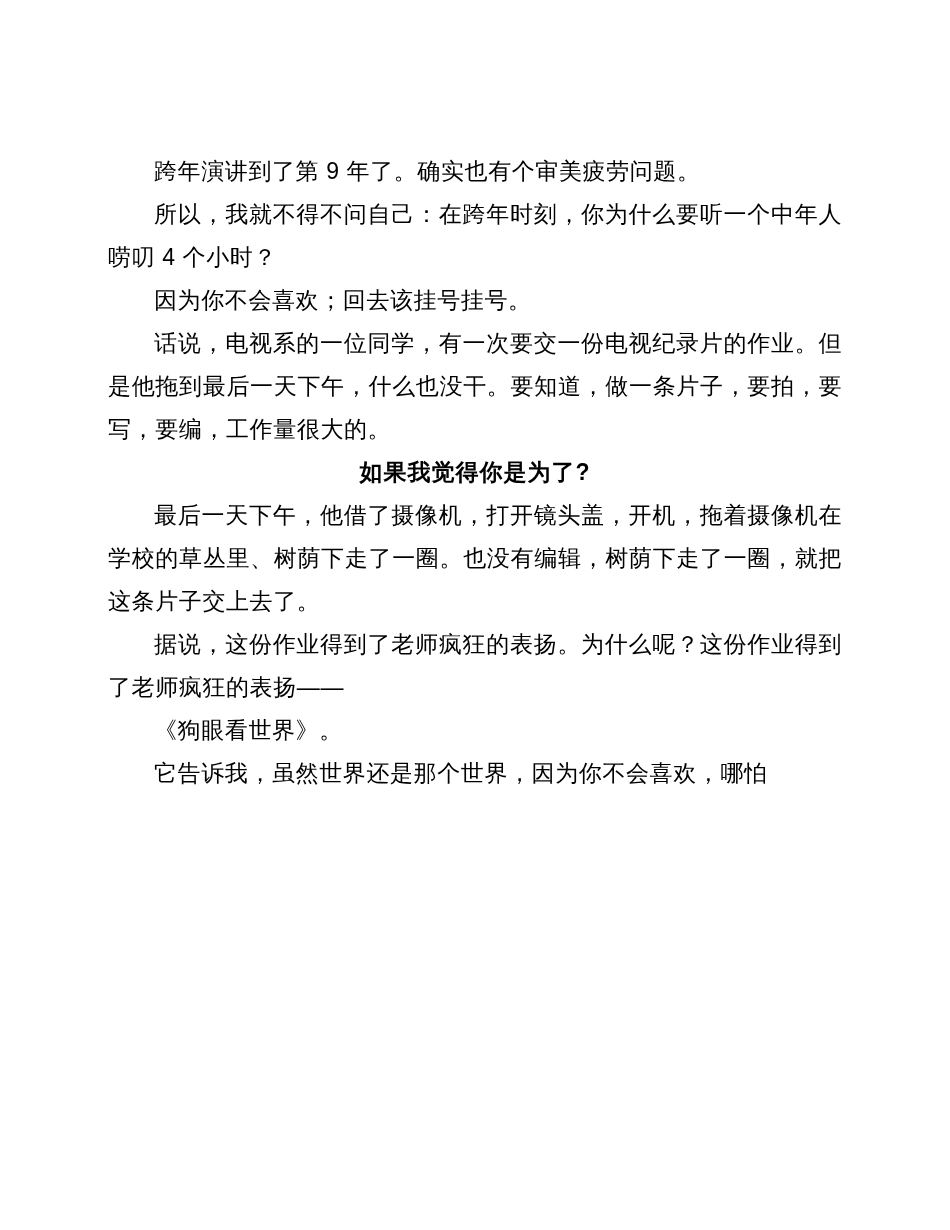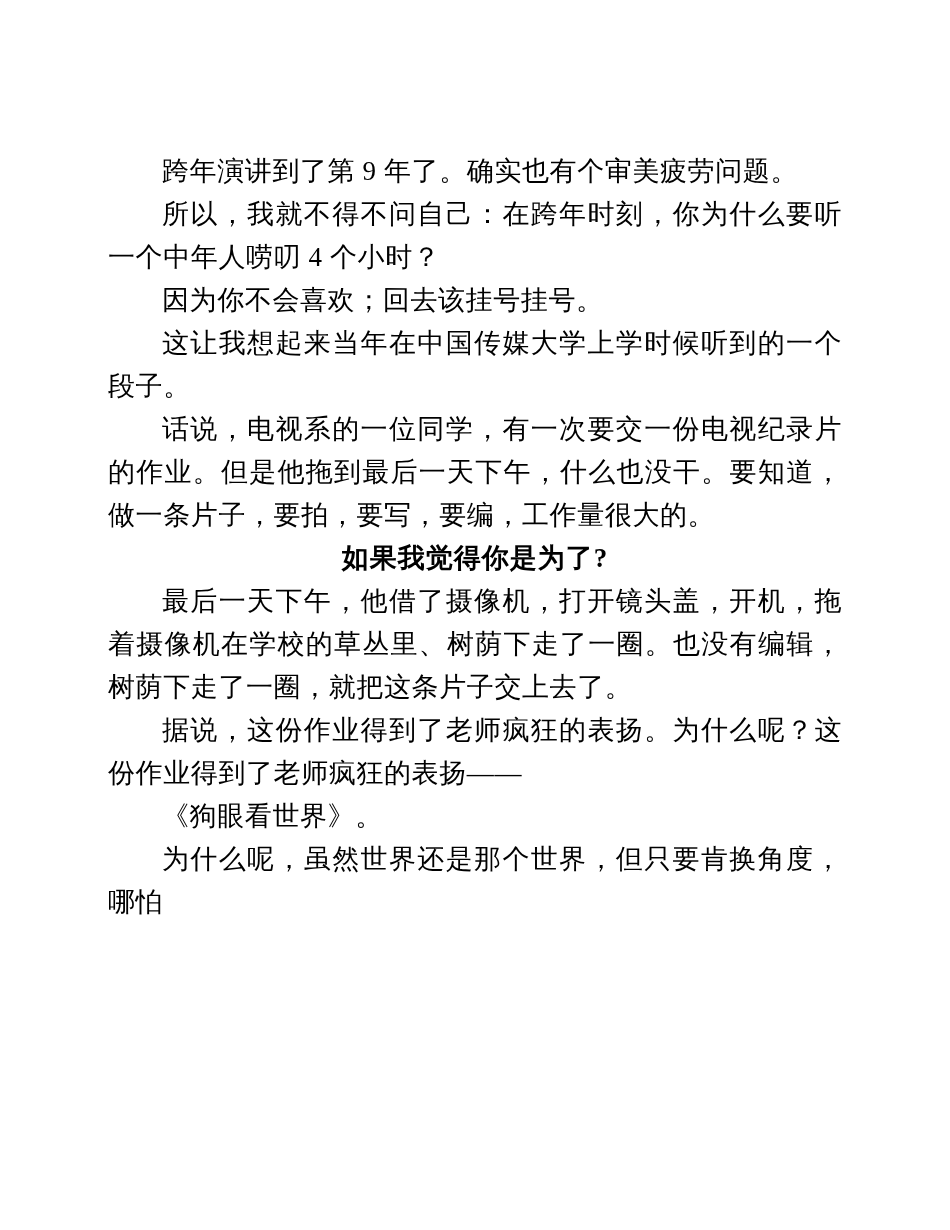--- a/index.html
+++ b/index.html
@@ -15,48 +15,47 @@
     overflow: hidden;
   }
   #page {
     position: relative;
     width: 950px;
     height: 1230px;
     box-sizing: border-box;
     padding: 150px 108px 60px 108px;
   }
   .para {
-    font-size: 27px;
+    font-size: 23px;
     line-height: 43px;
     text-align: justify;
     text-justify: inter-ideograph;
     text-indent: 2em;
     margin: 0 0 0 0;
     letter-spacing: 0.6px;
-    font-family: Liberation Serif, serif;
+    font-family: Liberation Sans, sans-serif;
   }
   .para.heading {
     text-align: center;
     text-indent: 0;
     font-weight: bold;
     letter-spacing: 1px;
   }
   .spacer-top {
     height: 0px;
   }
 </style>
 </head>
 <body>
 
 <div id="page">
   <div class="spacer-top"></div>
 
   <p class="para">跨年演讲到了第 9 年了。确实也有个审美疲劳问题。</p>
   <p class="para">所以，我就不得不问自己：在跨年时刻，你为什么要听一个中年人唠叨 4 个小时？</p>
   <p class="para">因为你不会喜欢；回去该挂号挂号。</p>
-  <p class="para">这让我想起来当年在中国传媒大学上学时候听到的一个段子。</p>
   <p class="para">话说，电视系的一位同学，有一次要交一份电视纪录片的作业。但是他拖到最后一天下午，什么也没干。要知道，做一条片子，要拍，要写，要编，工作量很大的。</p>
   <p class="para heading">如果我觉得你是为了?</p>
   <p class="para">最后一天下午，他借了摄像机，打开镜头盖，开机，拖着摄像机在学校的草丛里、树荫下走了一圈。也没有编辑，树荫下走了一圈，就把这条片子交上去了。</p>
   <p class="para">据说，这份作业得到了老师疯狂的表扬。为什么呢？这份作业得到了老师疯狂的表扬——</p>
   <p class="para">《狗眼看世界》。</p>
-  <p class="para">为什么呢，虽然世界还是那个世界，但只要肯换角度，哪怕</p>
+  <p class="para">它告诉我，虽然世界还是那个世界，因为你不会喜欢，哪怕</p>
 </div>
 
 </body></html>

